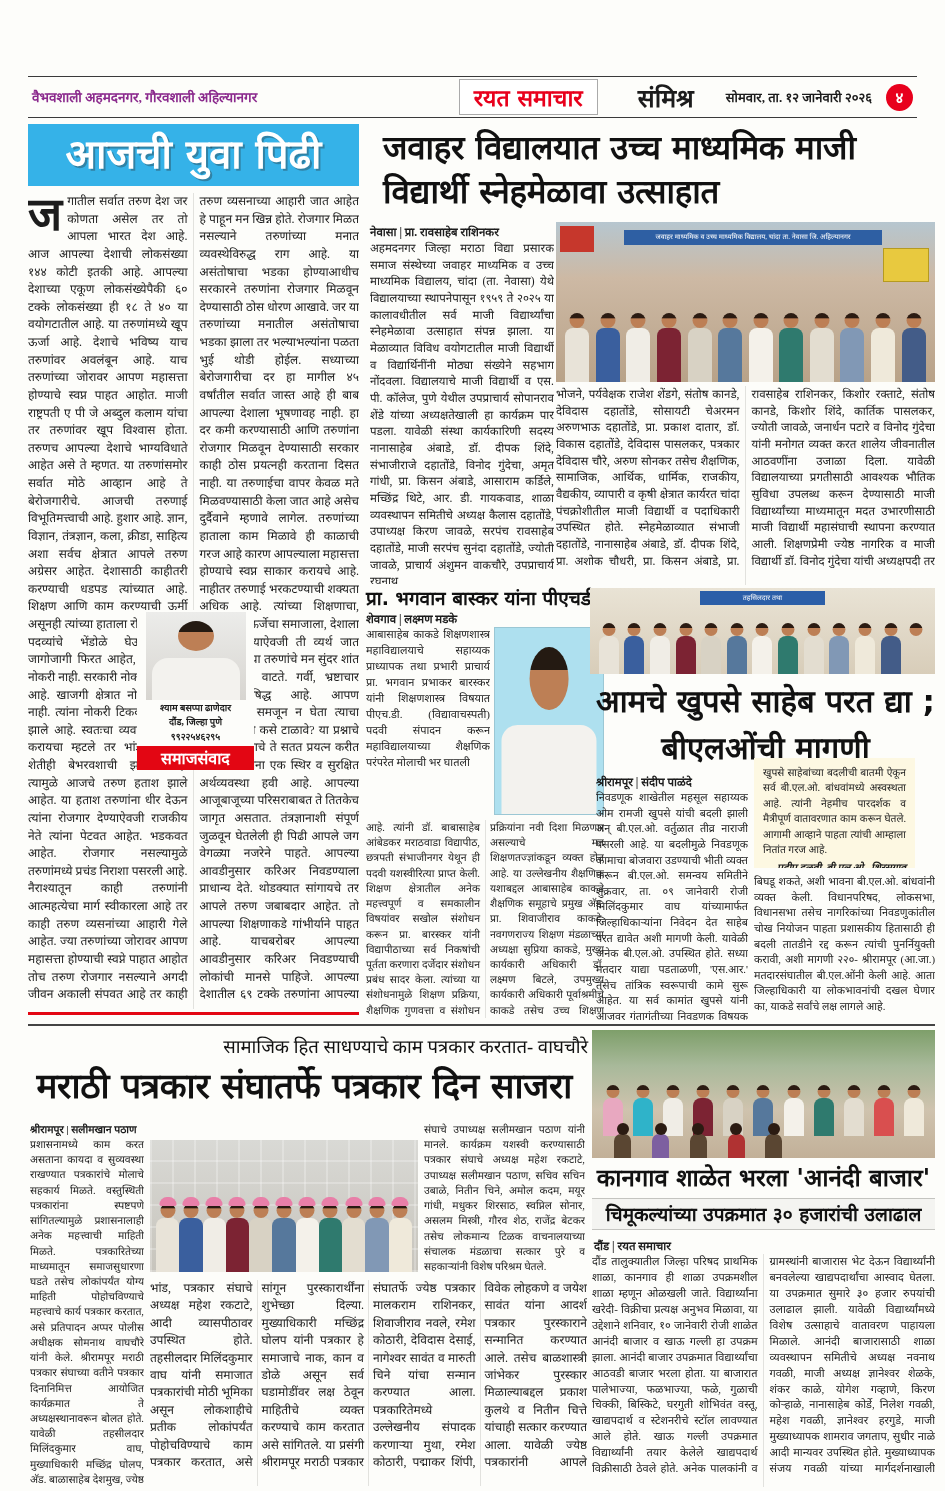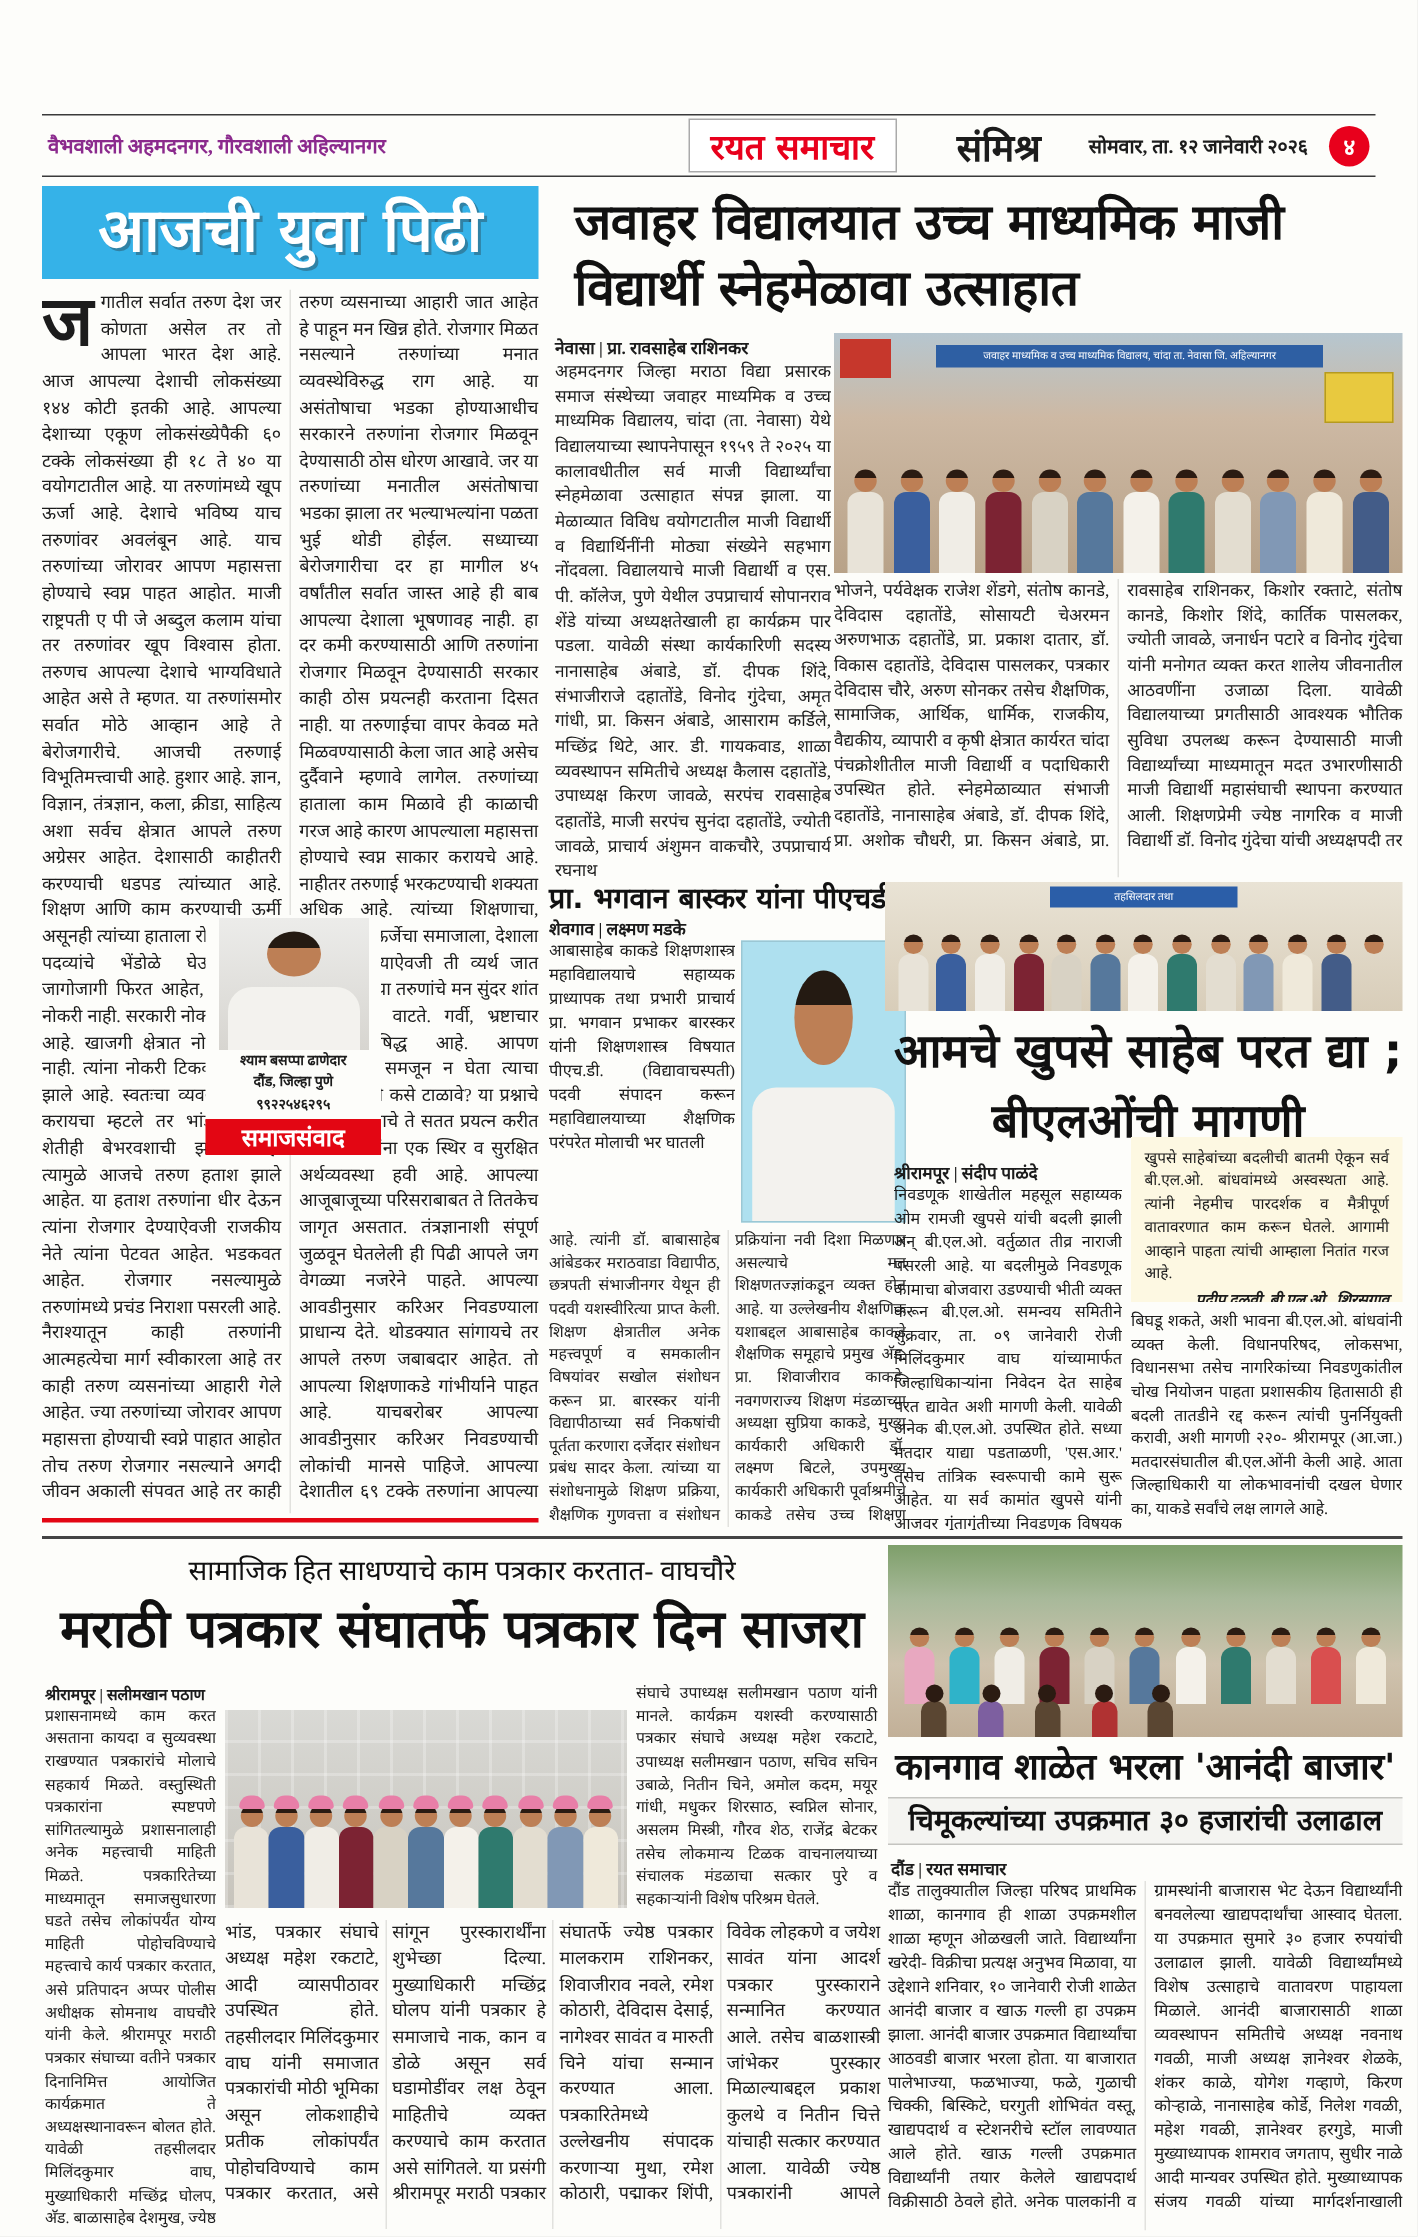--- a/index.html
+++ b/index.html
@@ -112,31 +112,31 @@
     column-count:2; column-gap:10px; column-rule:1px solid #e2e2de; font-size:10.5px; }
   
   .photo2 { left:590px; top:588px; width:345px; height:86px;
     background:linear-gradient(180deg,#e9e3d5 0%,#d8cdb9 100%); }
   .p2-sign { position:absolute; top:3px; left:32%; width:36%; height:14px; background:#2b5ea8;
     color:#fff; font-size:7px; line-height:14px; text-align:center; white-space:nowrap; overflow:hidden; }
   .khu-headline { position:absolute; left:596px; top:678px; width:339px; height:94px;
     font-size:31px; line-height:1.5; text-align:center; }
   .khu-byline { position:absolute; left:596px; top:774px; width:152px; }
   .khu-colA { position:absolute; left:596px; top:790px; width:152px; height:230px; font-size:10.8px; }
-  .quote-box { position:absolute; left:754px; top:758px; width:181px; height:110px;
+  .quote-box { position:absolute; left:754px; top:758px; width:161px; height:110px;
     background:#fdf8e2; padding:7px 9px; font-size:10.3px; line-height:1.5; text-align:justify; overflow:hidden; }
   .quote-by { font-weight:bold; text-align:right; margin-top:2px;font-style:italic; }
   .khu-colB { position:absolute; left:754px; top:874px; width:181px; height:146px; font-size:10.8px; }
   
   .sep { position:absolute; left:28px; top:1024px; width:907px; height:1.5px; background:#444; }
   
   .pr-kicker { position:absolute; left:28px; top:1033px; width:560px; height:26px;
-    font-size:18.5px; text-align:center; color:#111; }
-  .pr-headline { position:absolute; left:28px; top:1061px; width:560px; height:52px;
-    font-size:35px; text-align:center; letter-spacing:-.3px; }
+    font-size:18.5px; text-align:right; color:#111; }
+  .pr-headline { position:absolute; left:12px; top:1061px; width:560px; height:52px;
+    font-size:35px; text-align:right; letter-spacing:-.3px; }
   .pr-byline { position:absolute; left:30px; top:1122px; width:114px; font-size:10.5px; }
   .pr-colA { position:absolute; left:30px; top:1137px; width:114px; height:350px; font-size:10.5px; }
   .photo3 { left:150px; top:1140px; width:268px; height:132px;
     background:
       repeating-linear-gradient(90deg, rgba(255,255,255,.25) 0 2px, transparent 2px 22px),
       repeating-linear-gradient(0deg, rgba(255,255,255,.25) 0 2px, transparent 2px 22px),
       linear-gradient(180deg,#d9d9d5 0%,#c7c4bc 100%); }
   .pr-colB { position:absolute; left:424px; top:1122px; width:161px; height:152px; font-size:10.5px; }
   .pr-below { position:absolute; left:150px; top:1280px; width:437px; height:206px;
     column-count:4; column-gap:9px; column-rule:1px solid #e2e2de; font-size:12px; }

